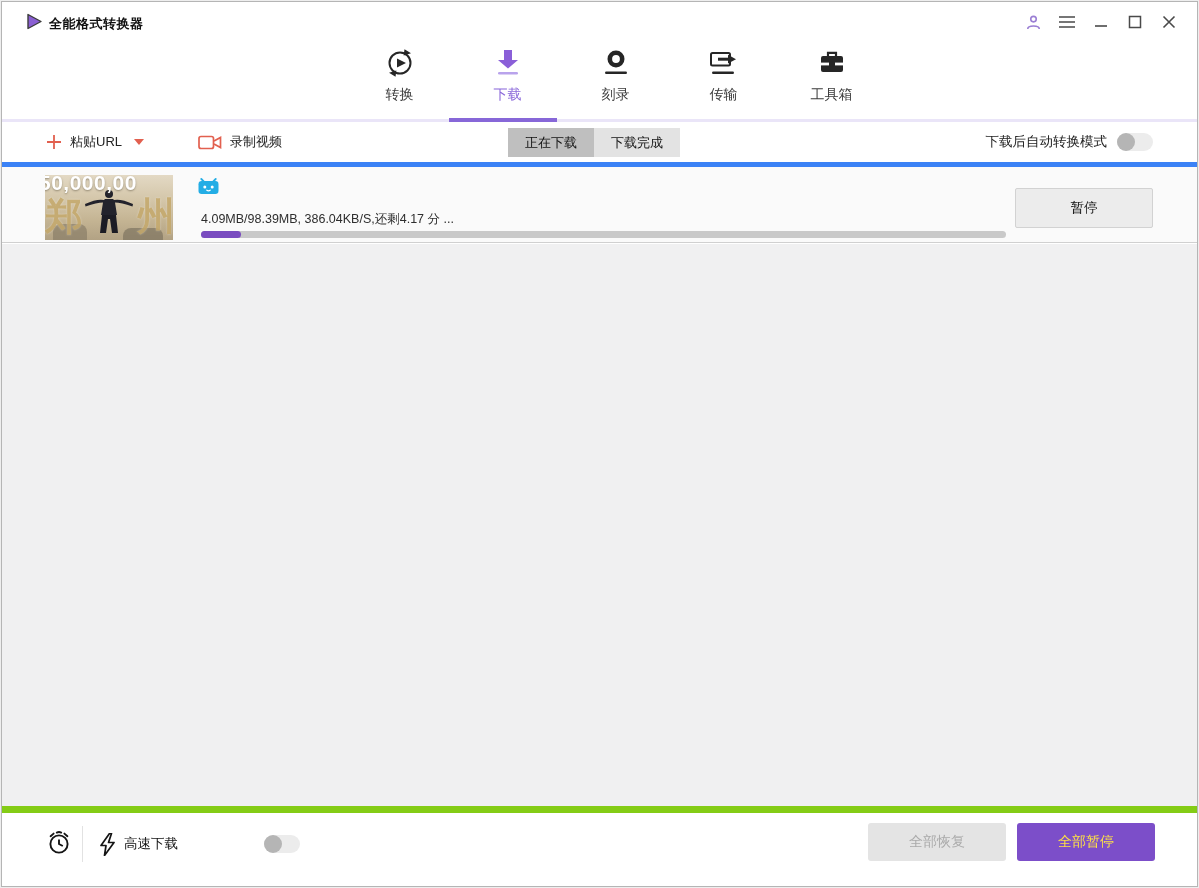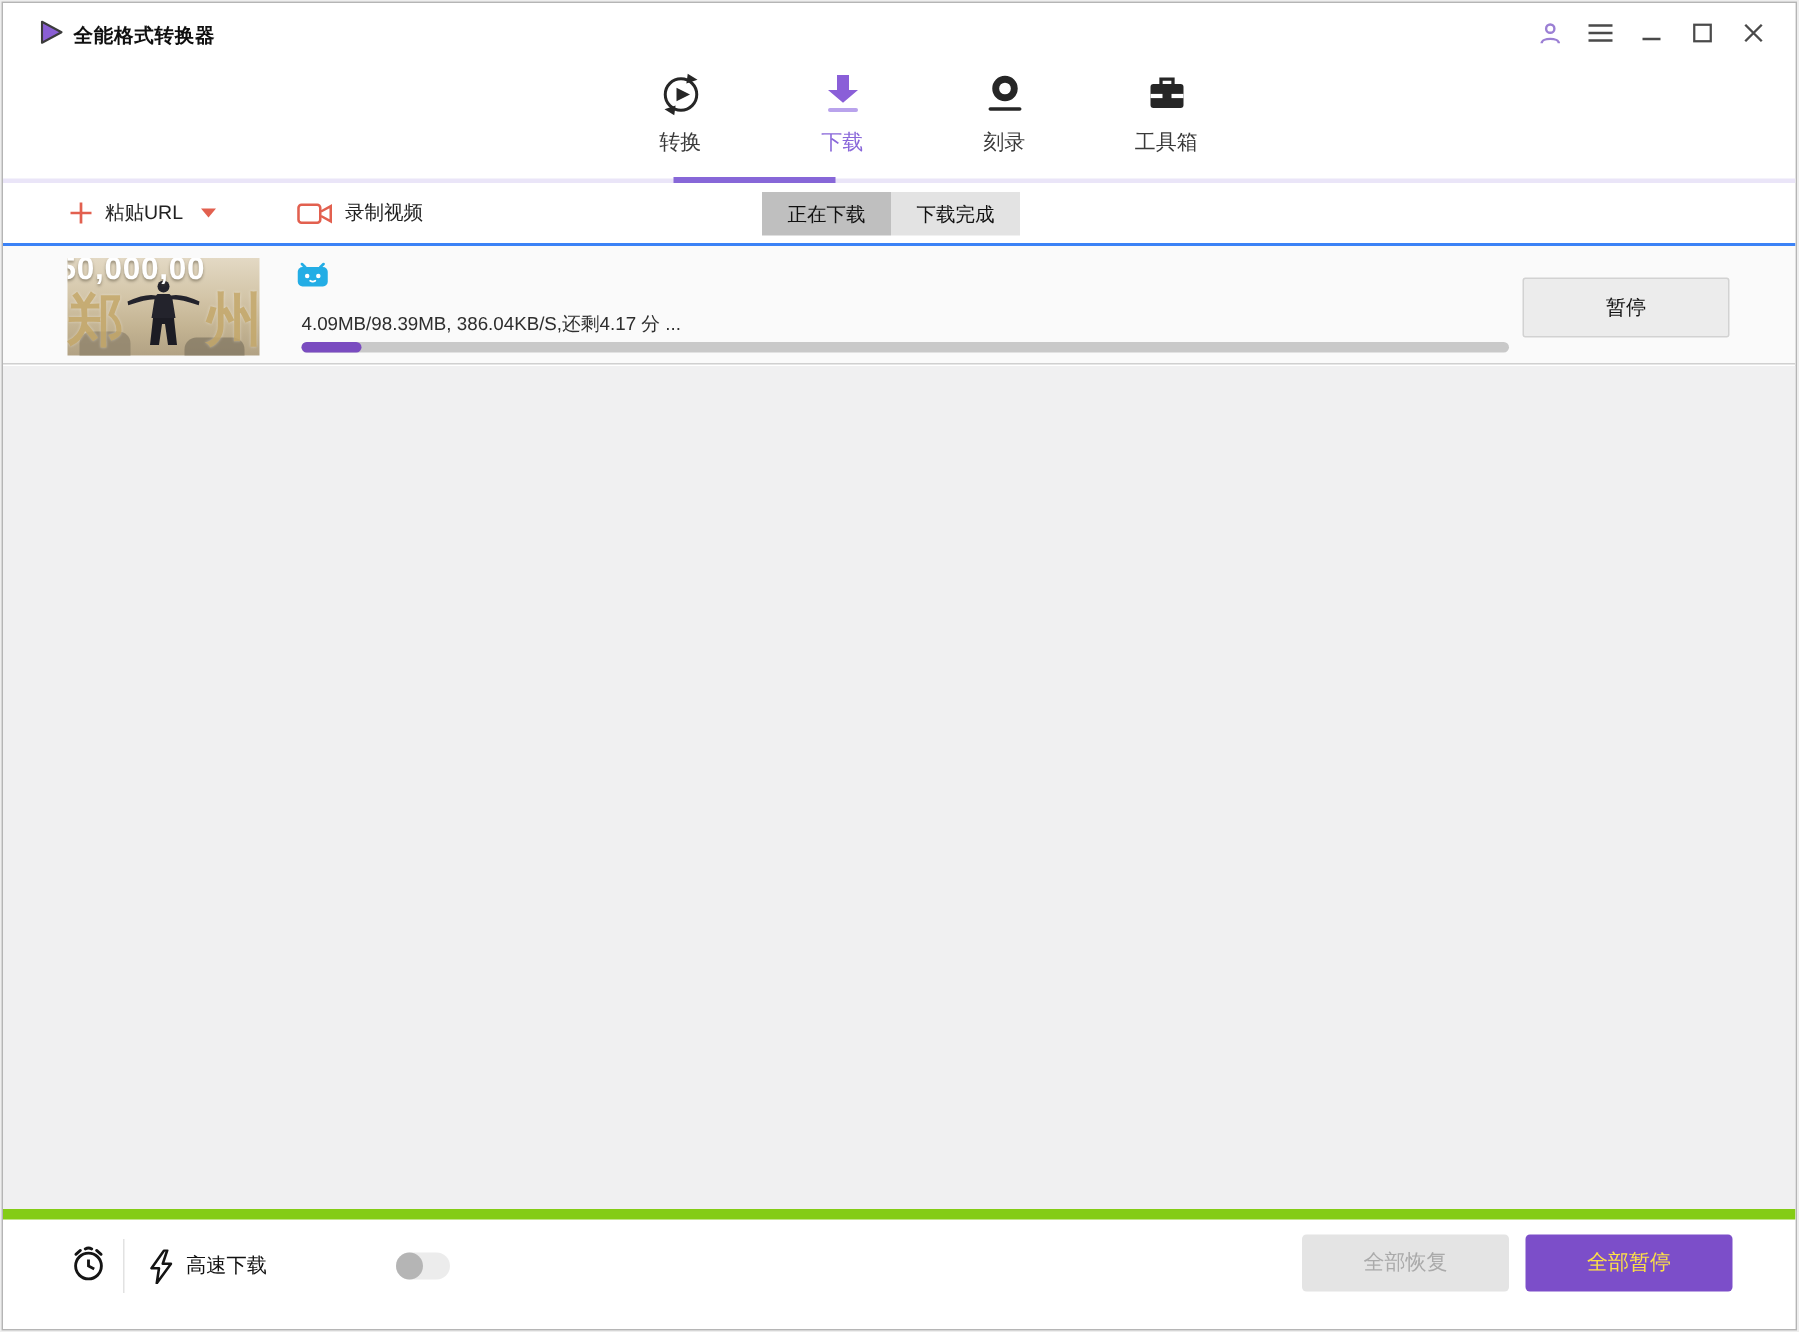--- a/index.html
+++ b/index.html
@@ -31,21 +31,21 @@
   .seg-tab { height:29px; padding:0 17px; display:flex; align-items:center; font-size:13px; color:#111; background:#e3e3e3; cursor:pointer; }
   .seg-tab.active { background:#bfbfbf; }
   .auto-convert { position:absolute; right:44px; top:0; height:40px; display:flex; align-items:center; gap:10px; }
   .auto-convert .tool-label { font-size:13.5px; }
 
   
   .toggle { position:relative; width:36px; height:18px; border-radius:9px; background:#ececec; cursor:pointer; flex:none; }
   .toggle .knob { position:absolute; left:0; top:0; width:18px; height:18px; border-radius:50%; background:#b5b5b5; }
 
   
-  .item-row { position:absolute; top:160px; left:0; right:0; height:81px; background:#fafafa; border-top:2px solid #3b82f6; border-bottom:1px solid #d0d0d0; }
+  .item-row { position:absolute; top:160px; left:0; right:0; height:81px; background:#fafafa; border-top:5px solid #3b82f6; border-bottom:1px solid #d0d0d0; }
   .thumb { position:absolute; left:43px; top:8px; width:128px; height:65px; overflow:hidden;
            background:linear-gradient(180deg,#e3d9c4 0%,#d3c5a8 40%,#c4b493 70%,#b2a284 100%); }
   .thumb .price { position:absolute; top:-4px; left:-6px; font-size:21px; font-weight:800; color:#fff; letter-spacing:.5px; white-space:nowrap; text-shadow:0 1px 2px rgba(90,80,60,.55); }
   .thumb .bigchar { position:absolute; top:16px; font-size:38px; font-weight:700; color:#c5a96c; opacity:.85; text-shadow:0 0 2px rgba(255,255,255,.5); }
   .thumb .bigchar.l { left:0px; } .thumb .bigchar.r { right:-2px; }
   .thumb .furn1 { position:absolute; bottom:-4px; left:8px; width:34px; height:20px; border-radius:8px 8px 0 0; background:rgba(140,128,106,.75); }
   .thumb .furn2 { position:absolute; bottom:-4px; right:10px; width:40px; height:16px; border-radius:8px 8px 0 0; background:rgba(125,115,96,.7); }
   .thumb svg { position:absolute; left:50%; top:14px; transform:translateX(-50%); }
   .bili-icon { position:absolute; left:196px; top:11px; }
   .item-title { position:absolute; left:222px; top:11px; right:200px; font-size:13.5px; color:#161616; white-space:nowrap; overflow:hidden; }
@@ -138,20 +138,32 @@
         <svg width="28" height="28" viewBox="0 0 28 28" fill="none">
             <circle cx="14" cy="10" r="6.2" stroke="#262626" stroke-width="4.6"></circle>
             <rect x="3" y="22.5" width="22" height="2.4" rx="1.2" fill="#262626"></rect>
           </svg>
       </span>
       <span class="lbl">刻录</span>
     </div>
     <div class="nav-tab">
       <span class="ico">
         <svg width="30" height="28" viewBox="0 0 30 28" fill="none">
+            <rect x="2" y="4" width="19" height="12.5" rx="1.5" stroke="#262626" stroke-width="2"></rect>
+            <path d="M10 10.2 H20" stroke="#fff" stroke-width="6"></path>
+            <path d="M9 10.2 H19" stroke="#262626" stroke-width="3"></path>
+            <polygon points="19,5.8 27,10.2 19,14.6" fill="#262626"></polygon>
+            <rect x="3" y="22.5" width="22" height="2.4" rx="1.2" fill="#262626"></rect>
+          </svg>
+      </span>
+      <span class="lbl">传输</span>
+    </div>
+    <div class="nav-tab">
+      <span class="ico">
+        <svg width="30" height="28" viewBox="0 0 30 28" fill="none">
             <path d="M11 7 V3.8 H19 V7" stroke="#262626" stroke-width="2.2"></path>
             <rect x="4" y="7" width="22" height="16" rx="2" fill="#262626"></rect>
             <rect x="4" y="13.6" width="22" height="2.8" fill="#fff"></rect>
             <rect x="12" y="12.2" width="6" height="5.6" rx="1" fill="#262626"></rect>
           </svg>
       </span>
       <span class="lbl">工具箱</span>
     </div>
   </div>
   <div class="nav-underline-track"></div>
@@ -168,20 +180,26 @@
     <div class="tool-group" style="left:196px;">
       <svg width="24" height="17" viewBox="0 0 24 17" fill="none" stroke="#e2604f" stroke-width="1.7">
           <rect x="1" y="2.5" width="14.5" height="12" rx="2"></rect>
           <path d="M16 7 L22.5 3.5 V13.5 L16 10"></path>
         </svg>
       <span class="tool-label">录制视频</span>
     </div>
     <div class="seg-tabs">
       <div class="seg-tab active">正在下载</div>
       <div class="seg-tab">下载完成</div>
+    </div>
+    <div class="auto-convert">
+      <span class="tool-label">下载后自动转换模式</span>
+      <span class="toggle">
+          <span class="knob"></span>
+        </span>
     </div>
   </div>
 
   <div class="item-row">
     <div class="thumb">
       <span class="furn1"></span>
         <span class="furn2"></span>
       <svg width="52" height="44" viewBox="0 0 52 44">
         <circle cx="26" cy="5" r="4" fill="#23232c"></circle>
         <path d="M2 15 Q14 9.5 21 11 L22 10 H30 L31 11 Q38 9.5 50 15 L49.5 17.5 Q38 13.5 32 13.5 L34 26 H18 L20 13.5 Q14 13.5 2.5 17.5 Z" fill="#23232c"></path>

